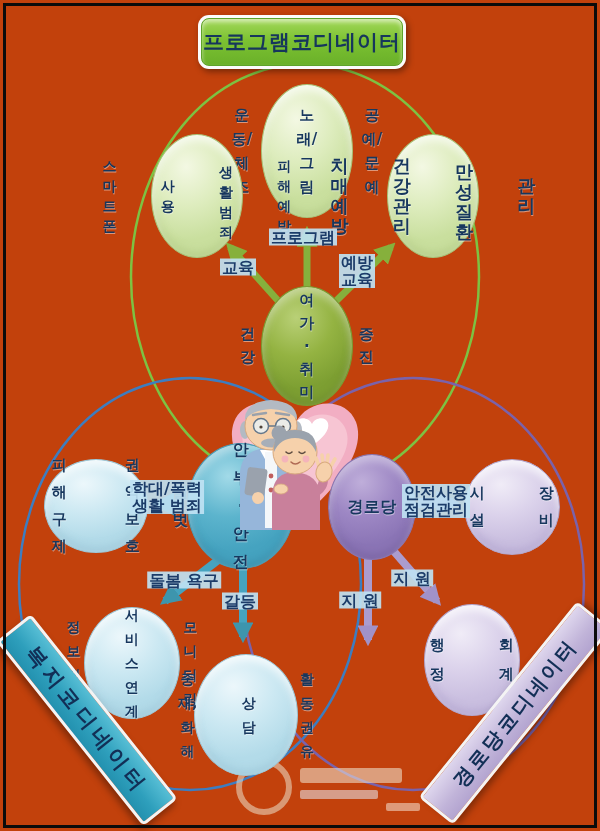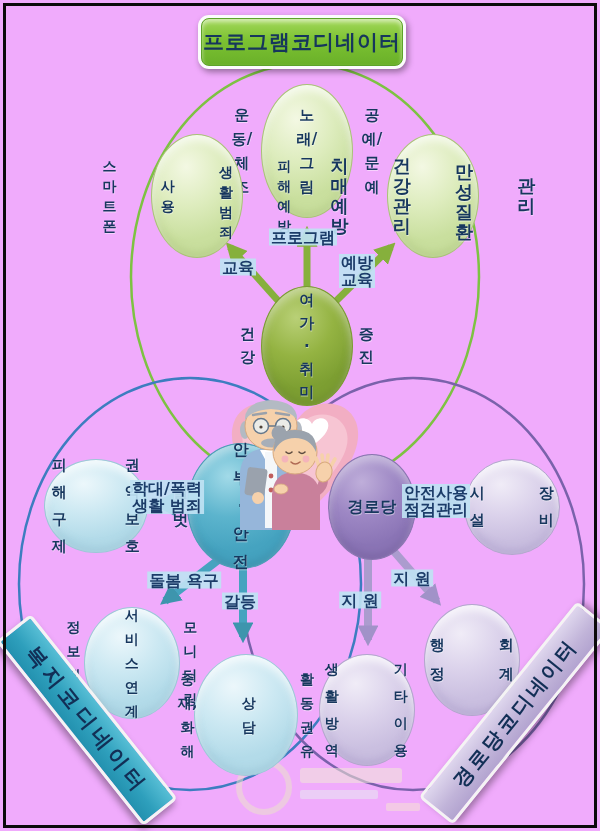--- a/index.html
+++ b/index.html
@@ -1,18 +1,18 @@
 <!DOCTYPE html>
 <html><head>
 <meta charset="utf-8">
 <style>
   * { box-sizing: border-box; }
   html,body { margin:0; padding:0; }
   body { font-family:"DejaVu Sans","Liberation Sans",sans-serif; background:#fff; }
-  .frame { position:relative; width:600px; height:831px; background:#f0abfc; overflow:hidden; }
+  .frame { position:relative; width:600px; height:831px; background:#c2410c; overflow:hidden; }
   .frame-border { position:absolute; inset:3px; border:3px solid #0b0b0b; z-index:9; pointer-events:none; }
   .layer { position:absolute; left:0; top:0; }
   .z1 { z-index:1; } .z3 { z-index:3; }
 
   
   .node { position:absolute; border-radius:50%; display:flex; 
           align-items:center; justify-content:center; text-align:center;
           font-weight:bold; color:#17375e; z-index:4; letter-spacing:0.3px;
           text-shadow:0.5px 0.5px 0 rgba(255,255,255,0.45);gap:44px; }
   .hub { z-index:2; }
@@ -202,24 +202,20 @@
     <div>활동권유</div>
   </div>
 
   <div class="node p-mid hub" style="left:328px;top:454px;width:88px;height:106px;font-size:16px;">
     <div>경로당</div>
   </div>
   <div class="node p-light" style="left:464px;top:459px;width:96px;height:96px;font-size:15px;line-height:27px;">
     <div>시설</div>
     <div>장비</div>
   </div>
-  <div class="node p-light" style="left:319px;top:654px;width:96px;height:112px;font-size:14px;line-height:27px;">
-    <div>생활방역</div>
-    <div>기타 이용</div>
-  </div>
   <div class="node p-light" style="left:424px;top:604px;width:96px;height:112px;font-size:15px;line-height:29px;">
     <div>행정</div>
     <div>회계</div>
   </div>
 
   <div class="albl" style="left:303px;top:237px;">
     <span>프로그램</span>
   </div>
   <div class="albl" style="left:238px;top:267px;">
     <span>교육</span>

